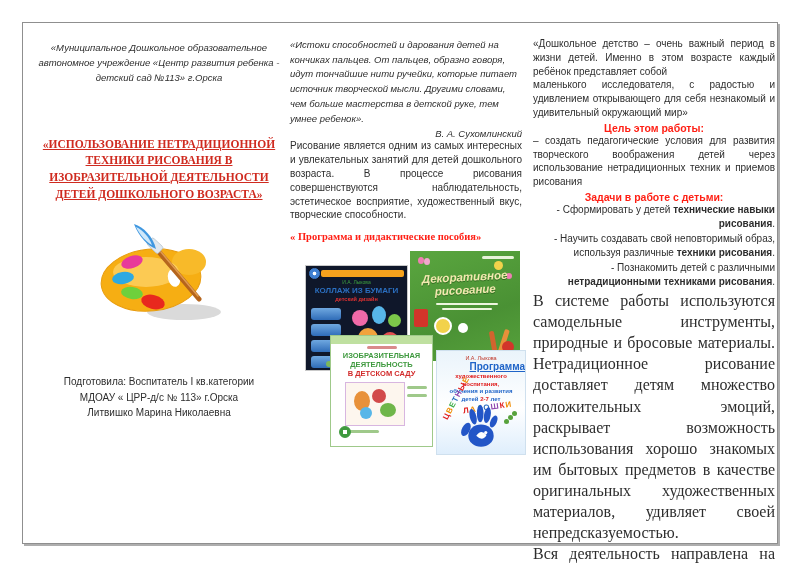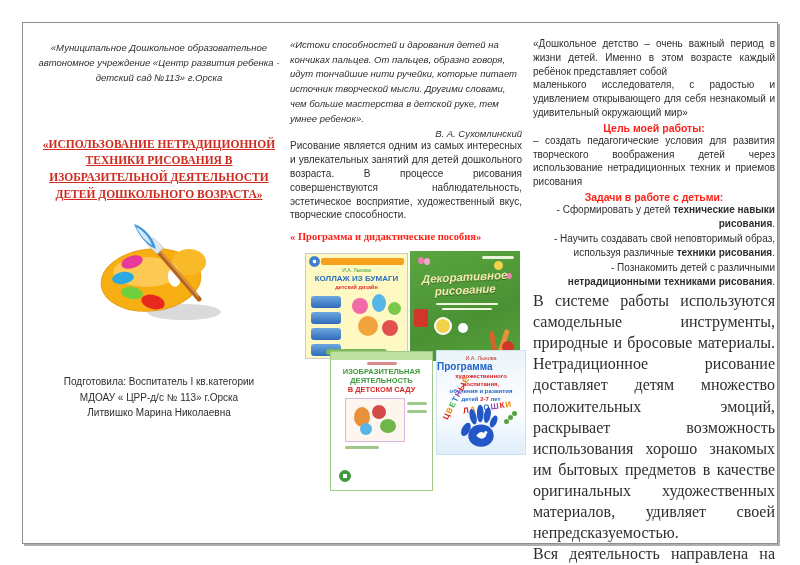--- a/index.html
+++ b/index.html
@@ -15,21 +15,21 @@
   .prepared{margin-top:46px;font-size:10px;line-height:1.55;text-align:center;color:#2e2e2e;}
   
   .col-mid{position:absolute;left:290px;top:38px;width:232px;}
   .quote{font-style:italic;font-size:9.5px;line-height:1.55;text-align:left;color:#2e2e2e;}
   .quote-author{font-style:italic;font-size:9.5px;text-align:right;margin-top:2px;color:#2e2e2e;}
   .m-par{font-size:10px;line-height:1.38;text-align:justify;color:#2e2e2e;}
   .m-heading{margin-top:9px;font-size:10.5px;font-weight:bold;color:#ff2016;font-family:Liberation Serif, serif;}
   .books{position:relative;margin-top:9px;height:208px;}
   .book{position:absolute;box-sizing:border-box;overflow:hidden;}
   
-  .book1{left:15px;top:2px;width:103px;height:106px;background:#fef9c3;border:1px solid #c9c9c9;}
+  .book1{left:15px;top:14px;width:103px;height:106px;background:#0f172a;border:1px solid #c9c9c9;}
   .b1-logo{position:absolute;left:3px;top:2px;width:9px;height:9px;border-radius:50%;
     background:radial-gradient(#fff 30%,#3f7fd0 32%);border:1px solid #3f7fd0;}
   .b1-band{position:absolute;left:15px;top:4px;right:3px;height:7px;background:#f6a21d;border-radius:2px;}
   .b1-author{position:absolute;top:13px;left:0;right:0;text-align:center;font-size:5px;color:#3da03d;}
   .b1-title{position:absolute;top:20px;left:0;right:0;text-align:center;font-size:8px;font-weight:bold;color:#2b6fc0;}
   .b1-sub{position:absolute;top:30px;left:0;right:0;text-align:center;font-size:5.5px;font-weight:bold;color:#e03131;}
   .b1-box{position:absolute;left:5px;width:30px;height:12px;border-radius:3px;
     background:linear-gradient(#6fa8e0,#2f6cb8);}
   .b1-art{position:absolute;border-radius:50%;}
   .b1-oval{position:absolute;left:20px;right:20px;bottom:3px;height:6px;border-radius:3px;background:#7cb85c;}
@@ -39,36 +39,36 @@
   .b2-title{position:absolute;top:20px;left:0;right:0;text-align:center;
     font-size:11.5px;line-height:1.15;font-weight:bold;font-style:italic;color:#f3e9b0;
     transform:rotate(-3deg);text-shadow:0 1px 0 #2f6b1f;}
   .b2-line{position:absolute;height:2px;background:#eef6df;border-radius:1px;}
   .b2-butterfly{position:absolute;left:8px;top:6px;width:12px;height:8px;}
   .b2-wing{position:absolute;width:6px;height:7px;border-radius:50%;background:#ef7fb3;}
   .b2-dot{position:absolute;border-radius:50%;}
   .b2-pencil{position:absolute;width:5px;height:26px;border-radius:2px;}
   .b2-badge{position:absolute;left:4px;top:58px;width:14px;height:18px;background:#d2352a;border-radius:2px;}
   
-  .book3{left:40px;top:100px;width:103px;height:140px;background:#fff;border:1px solid #9fc98a;z-index:3;}
+  .book3{left:40px;top:84px;width:103px;height:112px;background:#fff;border:1px solid #9fc98a;z-index:3;}
   .b3-band{position:absolute;left:0;right:0;top:0;height:8px;background:#bfe0a0;}
   .b3-authorbar{position:absolute;left:36px;top:10px;width:30px;height:3px;background:#d98a8a;border-radius:2px;}
   .b3-t1{position:absolute;top:15px;left:0;right:0;text-align:center;font-size:7.5px;font-weight:bold;color:#3f9a3f;}
   .b3-t2{position:absolute;top:24px;left:0;right:0;text-align:center;font-size:7.5px;font-weight:bold;color:#3f9a3f;}
   .b3-t3{position:absolute;top:33px;left:0;right:0;text-align:center;font-size:7.5px;font-weight:bold;color:#d22a2a;}
   .b3-pic{position:absolute;left:14px;top:46px;width:58px;height:42px;border:1px solid #d8b6e0;background:#fdf6ee;}
   .b3-blob{position:absolute;border-radius:50%;}
   .b3-bar{position:absolute;height:3px;background:#9fc98a;border-radius:2px;}
   .b3-logo{position:absolute;left:8px;bottom:8px;width:10px;height:10px;border-radius:50%;
     background:radial-gradient(#fff 30%,#3f9a3f 32%);border:1px solid #3f9a3f;}
   
   .book4{left:146px;top:99px;width:90px;height:105px;background:linear-gradient(#eaf4fb,#ffffff 55%,#dfeefc);
     border:1px solid #cfe0ee;z-index:2;}
   .b4-author{position:absolute;top:4px;left:0;right:0;text-align:center;font-size:5.5px;color:#c0392b;}
-  .b4-title{position:absolute;top:10px;left:0;right:0;text-align:left;font-size:10px;font-weight:bold;color:#1f64c8;}
+  .b4-title{position:absolute;top:10px;left:0;right:0;text-align:right;font-size:10px;font-weight:bold;color:#1f64c8;text-decoration:underline;}
   .b4-s1{position:absolute;top:22px;left:0;right:0;text-align:center;font-size:6px;font-weight:bold;color:#e02020;line-height:1.3;}
   .b4-s2{position:absolute;top:37px;left:0;right:0;text-align:center;font-size:6px;font-weight:bold;color:#1f64c8;}
   .b4-s3{position:absolute;top:45px;left:0;right:0;text-align:center;font-size:6px;font-weight:bold;color:#1f64c8;}
   .b4-s3 .num{color:#e02020;}
   .b4-hand{position:absolute;left:20px;top:53px;}
   .rainbow{font-weight:bold;font-size:8px;letter-spacing:1px;}
   .b4-r1{position:absolute;left:4px;top:66px;transform:rotate(-62deg);transform-origin:left top;}
   .b4-r2{position:absolute;left:26px;top:52px;transform:rotate(-8deg);}
   .b4-cat{position:absolute;border-radius:50%;background:#57a23c;width:5px;height:5px;}
   
@@ -209,21 +209,21 @@
       <div class="b4-cat" style="right:8px;top:60px;"></div>
       <div class="b4-cat" style="right:12px;top:64px;"></div>
       <div class="b4-cat" style="right:16px;top:68px;"></div>
     </div>
   </div>
 </div>
 
 <div class="col-right">
   <div class="r-par">«Дошкольное детство – очень важный период в жизни детей.  Именно в этом возрасте каждый ребёнок представляет собой</div>
   <div class="r-par" style="margin-top:0;">маленького исследователя, с радостью и удивлением открывающего для себя незнакомый и удивительный окружающий мир»</div>
-  <div class="r-heading">Цель моей работы:</div>
+  <div class="r-heading">Цель этом работы:</div>
   <div class="r-goal">– создать педагогические условия для развития творческого  воображения детей через использование нетрадиционных техник и приемов рисования</div>
   <div class="r-heading">Задачи в работе с детьми:</div>
   <div class="task">
     <span>- Сформировать у  детей </span><b>технические навыки  рисования</b><span>.</span>
   </div>
   <div class="task">
     <span>- Научить создавать свой неповторимый образ, используя различные </span><b>техники рисования</b><span>.</span>
   </div>
   <div class="task">
     <span>- Познакомить  детей  с различными </span><b>нетрадиционными техниками рисования</b><span>.</span>

